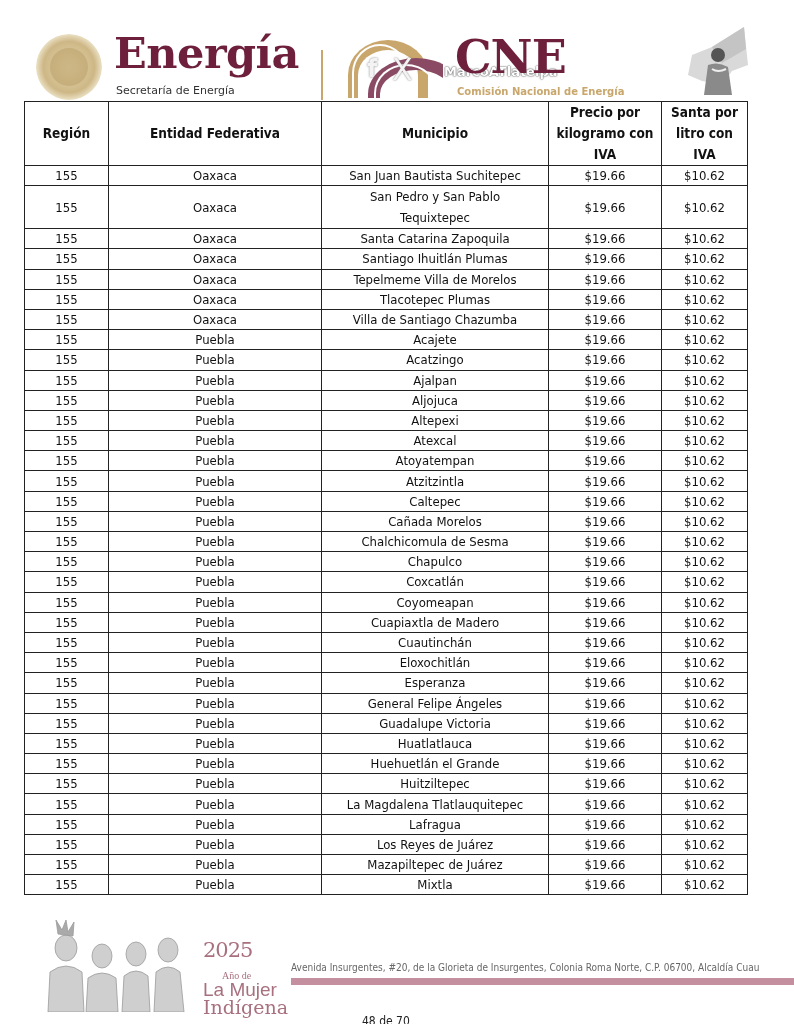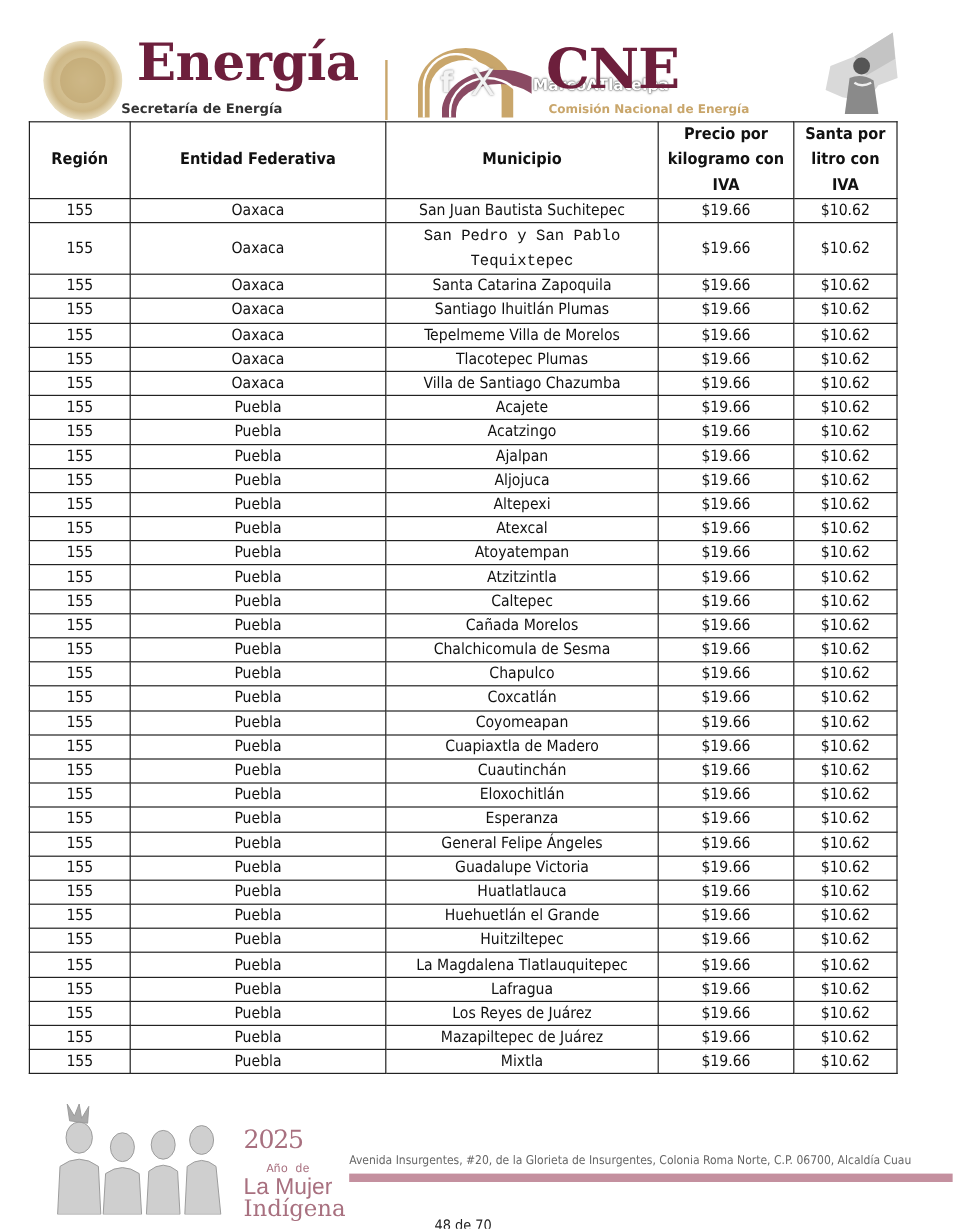--- a/index.html
+++ b/index.html
@@ -1,37 +1,37 @@
 <!DOCTYPE html>
 <html><head>
 <meta charset="utf-8">
 <style>
   html, body { margin:0; padding:0; background:#ffffff; }
   body { width:794px; height:1024px; position:relative; overflow:hidden; font-family:"DejaVu Sans Condensed","DejaVu Sans", sans-serif; color:#111; }
   .header { position:absolute; left:0; top:0; width:794px; height:101px; }
   .seal { position:absolute; left:36px; top:34px; width:66px; height:66px; border-radius:50%; background:radial-gradient(circle at 50% 50%, #e3d3a6 0%, #c9b07a 55%, #e8dcbc 70%, #fff 72%); opacity:0.9; }
   .seal-inner { position:absolute; left:14px; top:14px; width:38px; height:38px; border-radius:50%; background:#b89a5e; opacity:0.6; }
   .energia { position:absolute; left:114px; top:32px; font-family:"DejaVu Serif", serif; font-weight:bold; font-size:43px; color:#6d1f3c; letter-spacing:-0.5px; line-height:1; }
-  .sener { position:absolute; left:101px; top:84px; font-family:"DejaVu Sans", sans-serif; font-weight:bold; font-size:11px; color:#333; }
+  .sener { position:absolute; left:116px; top:84px; font-family:"DejaVu Sans", sans-serif; font-weight:normal; font-size:11px; color:#333; }
   .divider { position:absolute; left:321px; top:50px; width:2px; height:50px; background:#c9a66b; }
   .cne-mark { position:absolute; left:348px; top:40px; width:95px; height:58px; overflow:hidden; }
   .arc { position:absolute; border-radius:50% 50% 0 0; border-style:solid; border-bottom:none; }
   .cne { position:absolute; left:455px; top:34px; font-family:"DejaVu Serif", serif; font-weight:bold; font-size:46px; color:#6d1f3c; line-height:1; letter-spacing:-1px; }
   .cne-sub { position:absolute; left:457px; top:86px; font-family:"DejaVu Sans", sans-serif; font-weight:bold; font-size:10px; color:#c9a66b; }
   .watermark { position:absolute; left:444px; top:64px; font-family:"DejaVu Sans", sans-serif; font-weight:bold; font-size:13px; color:#fff; text-shadow:0 0 2px #555, 0 0 1px #333; }
   .social { position:absolute; font-family:"DejaVu Sans", sans-serif; font-weight:bold; color:#f3f3f3; text-shadow:0 0 2px #777; }
   .flag-fig { position:absolute; left:682px; top:25px; width:68px; height:72px; }
   table.prices { position:absolute; left:24px; top:101px; border-collapse:collapse; width:723px; table-layout:fixed; }
   table.prices th, table.prices td { border:1.3px solid #222; text-align:center; padding:0 2px; font-size:13px; }
   table.prices th { font-weight:bold; font-size:13.5px; line-height:21px; height:62px; }
   table.prices td { height:19.2px; line-height:19px; font-weight:normal; }
   table.prices td.two-line { height:40px; line-height:21px; }
   .footer-art { position:absolute; left:40px; top:920px; width:152px; height:92px; }
   .year { position:absolute; left:203px; top:940px; font-family:"DejaVu Serif", serif; font-size:21px; color:#a8707f; line-height:1; letter-spacing:-1px; }
-  .anode { position:absolute; left:222px; top:970px; font-family:Liberation Mono, monospace; font-size:10px; color:#a8707f; }
+  .anode { position:absolute; left:222px; top:970px; font-family:Liberation Serif, serif; font-size:10px; color:#a8707f; }
   .mujer { position:absolute; left:203px; top:980px; font-family:Liberation Sans, sans-serif; font-size:19px; color:#a8707f; line-height:1; }
   .indigena { position:absolute; left:203px; top:998px; font-family:"DejaVu Serif", serif; font-size:19px; color:#a8707f; line-height:1; }
   .address { position:absolute; left:291px; top:962px; font-size:10px; color:#666; white-space:nowrap; }
   .rule { position:absolute; left:291px; top:978px; width:503px; height:7px; background:#c4909f; }
   .pagenum { position:absolute; left:362px; top:1014px; font-size:12px; color:#222; }
 </style>
 </head>
 <body>
 
 <div class="header">
@@ -85,21 +85,21 @@
       <tr>
         <td>155</td>
         <td>Oaxaca</td>
         <td>San Juan Bautista Suchitepec</td>
         <td>$19.66</td>
         <td>$10.62</td>
       </tr>
       <tr>
         <td class="two-line">155</td>
         <td class="two-line">Oaxaca</td>
-        <td class="two-line" style="padding: 0px 30px; font-family: Liberation Mono, monospace;">San Pedro y San Pablo Tequixtepec</td>
+        <td class="two-line" style="padding: 0px 30px;">San Pedro y San Pablo Tequixtepec</td>
         <td class="two-line">$19.66</td>
         <td class="two-line">$10.62</td>
       </tr>
       <tr>
         <td>155</td>
         <td>Oaxaca</td>
         <td>Santa Catarina Zapoquila</td>
         <td>$19.66</td>
         <td>$10.62</td>
       </tr>

